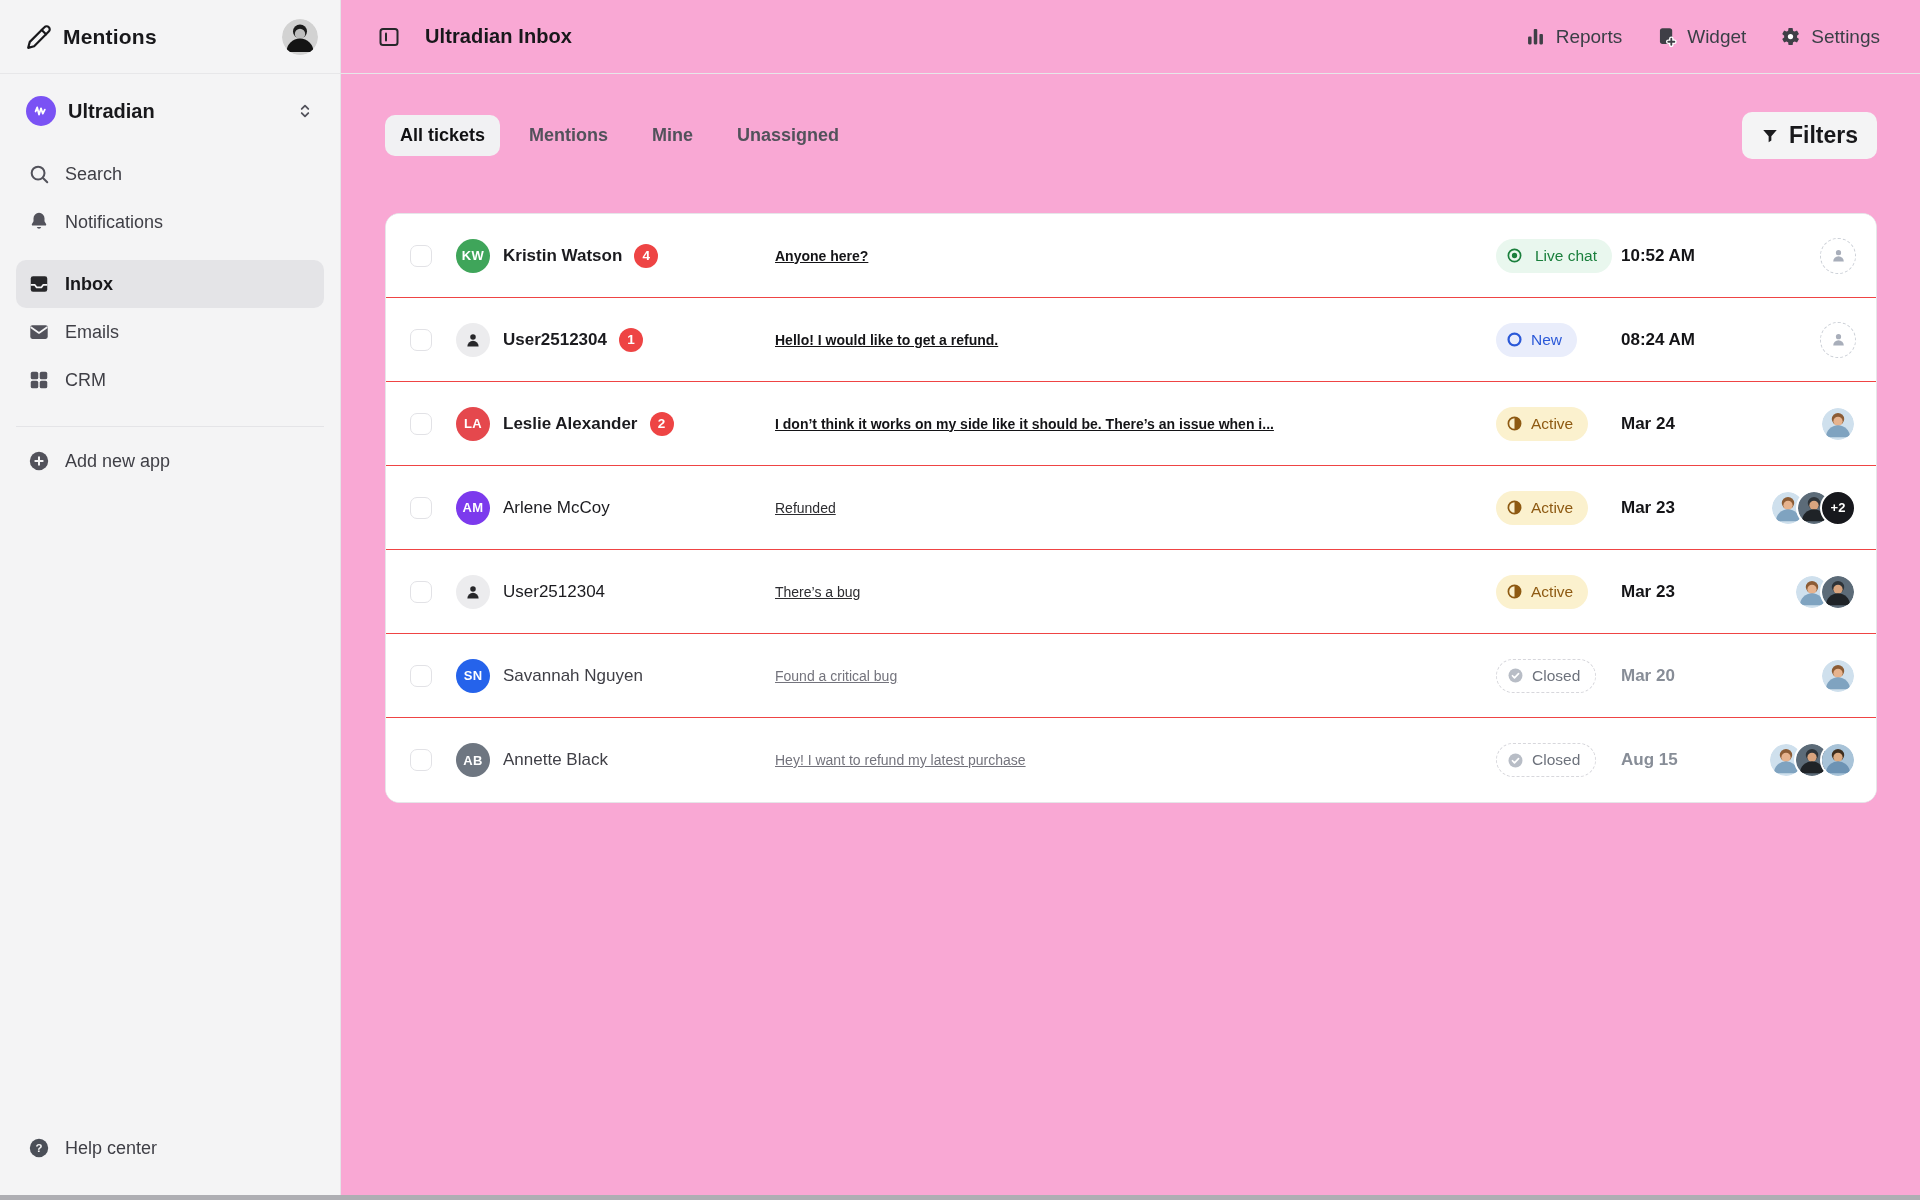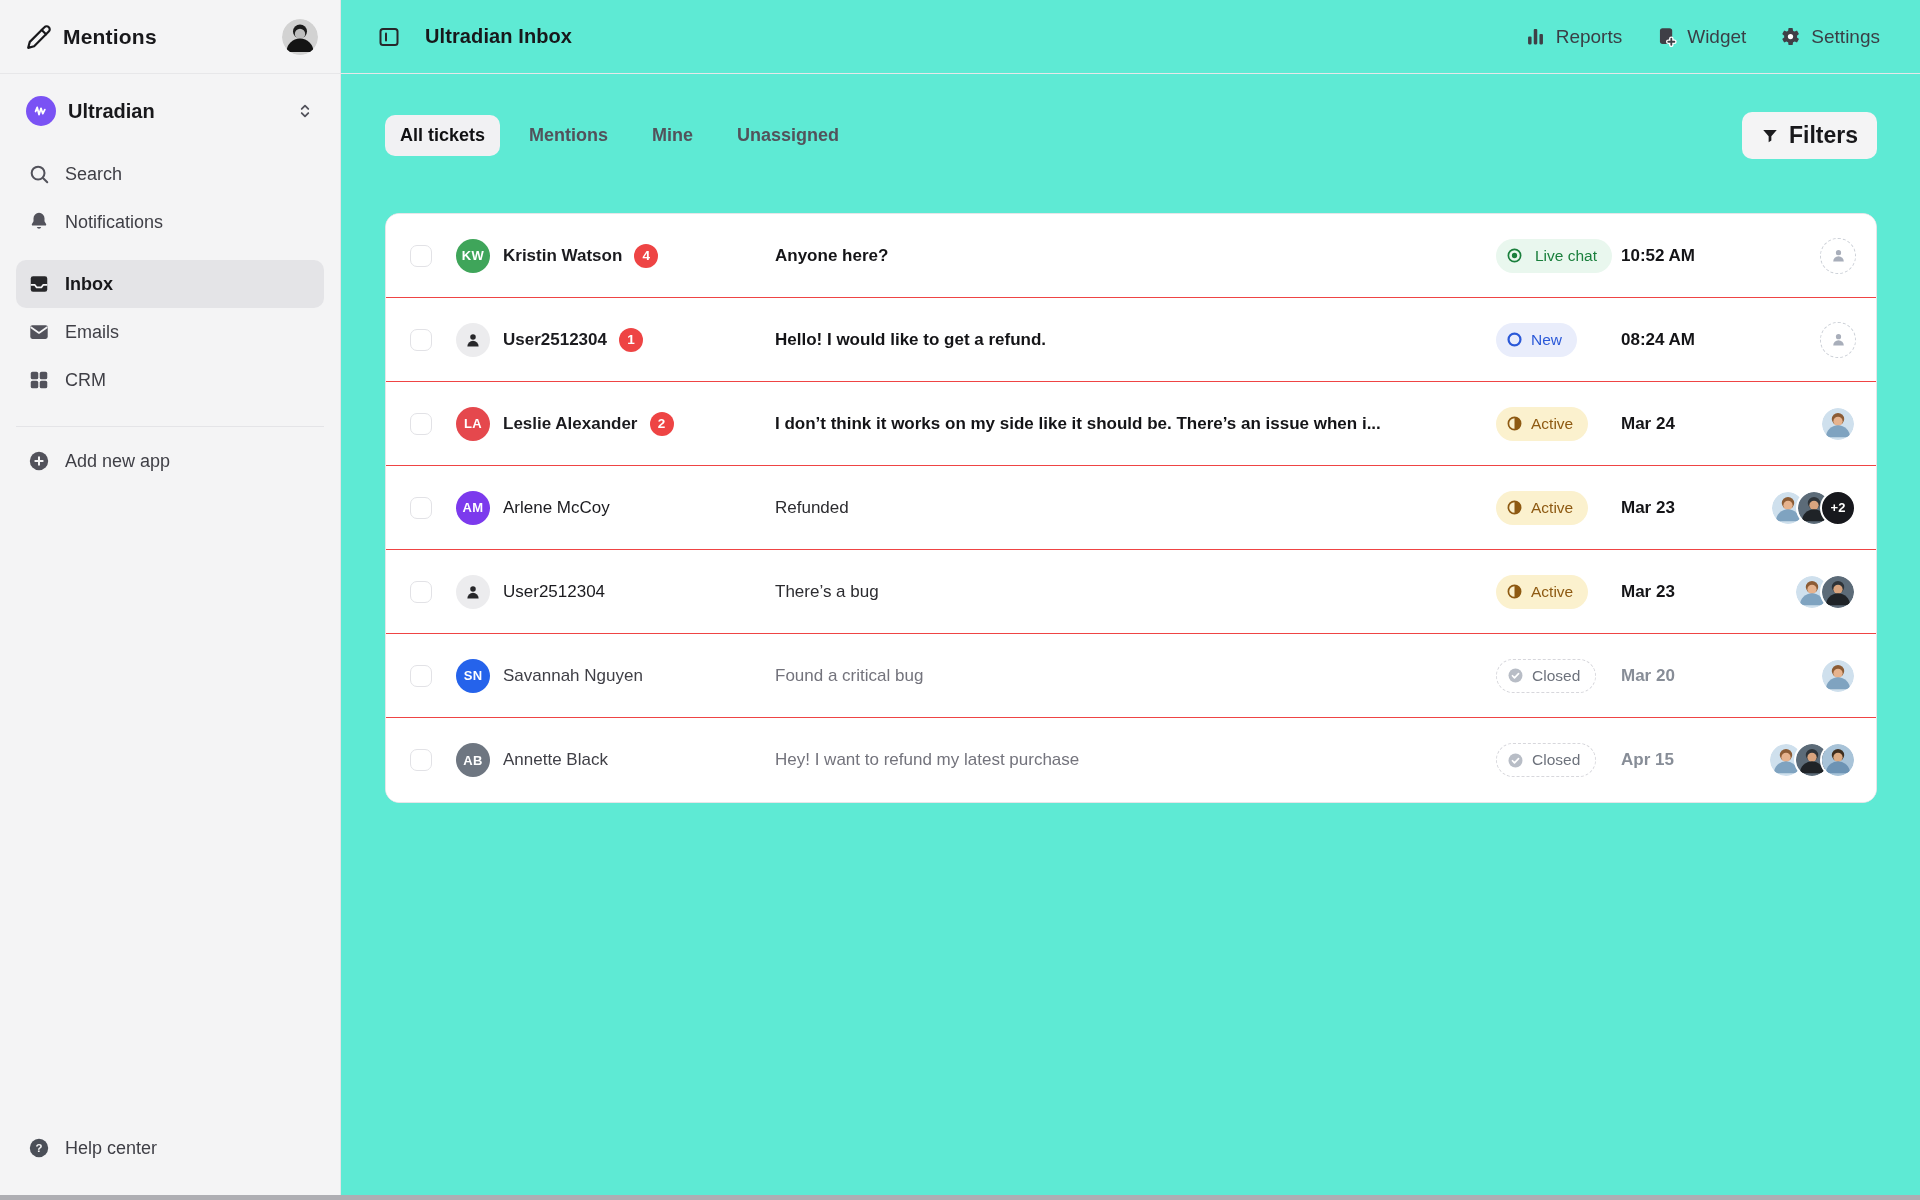--- a/index.html
+++ b/index.html
@@ -48,21 +48,21 @@
   .nav-item.active .icon { color:#27272a; }
   .nav-gap { height:14px; }
 
   .side-divider { height:1px; background:#e4e4e7; margin:22px 16px 10px 16px; }
   .add-app { margin:0 16px; }
   .add-app .icon, .help .icon { color:#52525b; }
   .side-spacer { flex:1; }
   .help { margin:0 16px 28px 16px; }
 
   
-  main { flex:1; display:flex; flex-direction:column; background:#5eead4; min-width:0; }
+  main { flex:1; display:flex; flex-direction:column; background:#f9a8d4; min-width:0; }
   header {
     height:74px; display:flex; align-items:center; padding:0 40px 0 36px;
     border-bottom:1px solid #e7e7e9;
   }
   .panel-toggle { width:24px; height:24px; display:inline-flex; color:#27272a; cursor:pointer; }
   .panel-toggle svg { width:24px; height:24px; }
   h1 { font-size:20px; font-weight:600; margin-left:24px; flex:1; letter-spacing:.1px; }
   .head-actions { display:flex; align-items:center; gap:34px; }
   .head-action { display:flex; align-items:center; gap:10px; font-size:19px; font-weight:500; color:#3a3f46; cursor:pointer; }
   .head-action .icon { width:21px; height:21px; display:inline-flex; color:#3f3f46; }
@@ -105,21 +105,21 @@
   }
   .avatar.neutral { background:#ececee; color:#27272a; }
   .avatar.neutral svg { width:18px; height:18px; fill:#27272a; }
   .name-cell { width:272px; flex:0 0 272px; display:flex; align-items:center; gap:12px; min-width:0; }
   .name { font-size:17px; color:#1b1b1f; white-space:nowrap; overflow:hidden; text-overflow:ellipsis; }
   .unread {
     min-width:24px; height:24px; border-radius:12px; background:#ee4444; color:#fff;
     font-size:13.5px; font-weight:700; display:inline-flex; align-items:center;
     justify-content:center; padding:0 7px; flex:0 0 auto;
   }
-  .message { flex:1; font-size:17px; color:#3f3f46; white-space:nowrap; overflow:hidden; text-overflow:ellipsis; padding-right:20px; }
+  .message { flex:1; font-size:14px; color:#3f3f46; white-space:nowrap; overflow:hidden; text-overflow:ellipsis; padding-right:20px;text-decoration:underline; }
 
   .row.unreadrow .name { font-weight:600; }
   .row.unreadrow .message { font-weight:700; color:#141417; }
   .row.readrow .name { font-weight:500; }
   .row.readrow .message { color:#2c2c30; }
   .row.closedrow .name { color:#3f3f46; }
   .row.closedrow .message { color:#73737c; }
 
   .status-cell { width:125px; flex:0 0 125px; }
   .status {
@@ -541,21 +541,21 @@
             <span class="message">Hey! I want to refund my latest purchase</span>
             <span class="status-cell"><span class="status closed">
                 <span class="icon">
                   <svg viewBox="0 0 20 20">
                     <circle cx="10" cy="10" r="8.2" fill="#b8bdc6"></circle>
                     <path d="M6.4 10.3l2.4 2.4 4.8-4.9" fill="none" stroke="#fff" stroke-width="2" stroke-linecap="round" stroke-linejoin="round"></path>
                   </svg>
                 </span>
                 <span>Closed</span>
               </span></span>
-            <span class="time-cell">Apr 15</span>
+            <span class="time-cell">Aug 15</span>
             <span class="assignees">
               <span class="photo">
                 <svg class="photo-a" viewBox="0 0 36 36">
                   <circle cx="18" cy="18" r="18" fill="var(--bg)"></circle>
                   <circle cx="18" cy="12.5" r="7" fill="var(--hair)"></circle>
                   <circle cx="18" cy="15" r="5.2" fill="var(--skin)"></circle>
                   <path d="M4.5 33a13.5 13.5 0 0 1 27 0z" fill="var(--shirt)"></path>
                 </svg>
               </span>
               <span class="photo">

